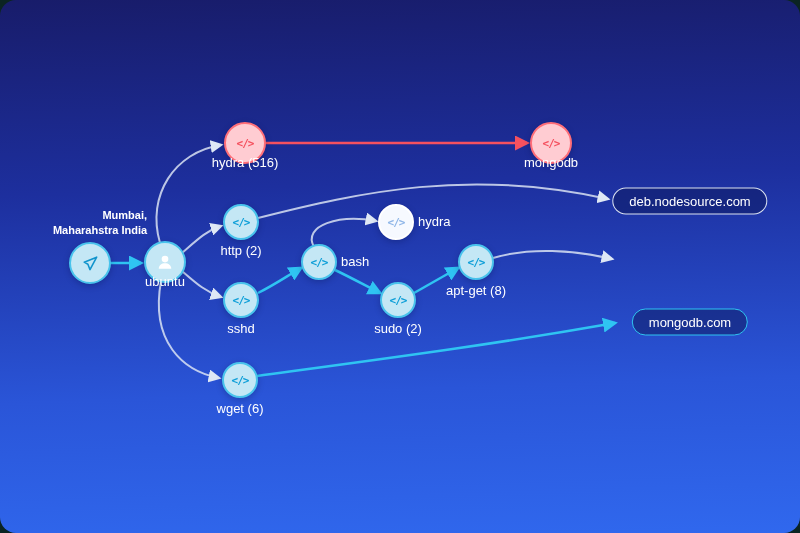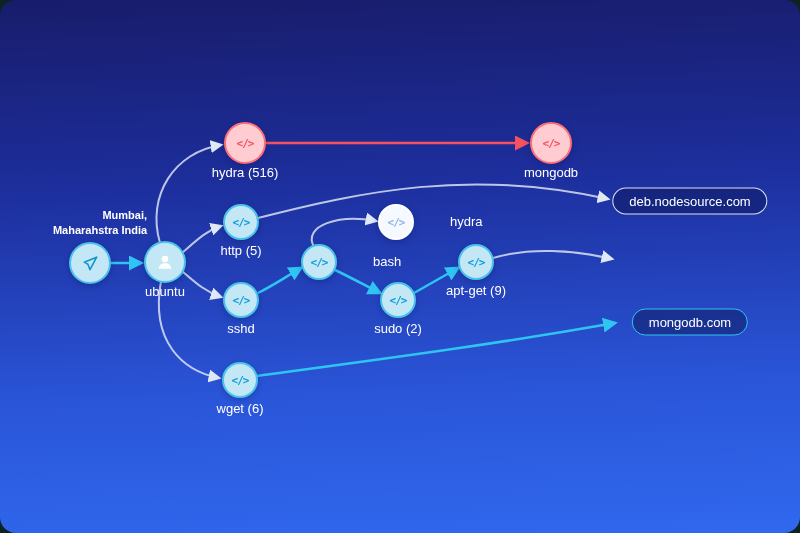--- a/index.html
+++ b/index.html
@@ -15,22 +15,22 @@
   .circle.lg{width:38px;height:38px;}
   .circle.cyan{background:#c4e7f5;border:2px solid #49c3ec;}
   .circle.red{background:#ffccd2;border:2px solid #ff6e78;}
   .circle.white{background:#f6f9ff;border:2px solid #ffffff;}
   .glyph{font-family:"DejaVu Sans Mono",monospace;font-weight:700;font-size:11px;letter-spacing:-1px;}
   .glyph.t-cyan{color:#0f9fd8;}
   .glyph.t-red{color:#f5515f;}
   .glyph.t-pale{color:#8fb6e8;}
   .label{position:absolute;left:0;transform:translateX(-50%);top:21px;white-space:nowrap;
     color:#ffffff;font-size:13px;text-align:center;}
-  .label.lg{top:22px;}
-  .label.right{transform:none;left:22px;top:-8px;margin-left:32px;}
+  .label.lg{top:12px;}
+  .label.right{transform:none;left:22px;top:-8px;}
   .pill{position:absolute;transform:translate(-50%,-50%);padding:5px 16px;border-radius:999px;
     border:1.5px solid rgba(236,242,250,.92);background:rgba(11,23,92,.5);color:#fff;
     font-size:13px;white-space:nowrap;text-align:center;}
   .pill.cyan{border-color:#2fc4f2;}
   .location{position:absolute;transform:translate(-50%,-50%);text-align:right;color:#fff;
     font-size:11px;line-height:1.4;white-space:nowrap;font-weight:bold;}
 </style>
 </head>
 <body>
 
@@ -103,21 +103,21 @@
     <div class="circle red lg">
         <span class="glyph t-red">&lt;/&gt;</span>
       </div>
     <div class="label lg">mongodb</div>
   </div>
 
   <div class="node-wrap" style="left:241px;top:222px">
     <div class="circle cyan">
         <span class="glyph t-cyan">&lt;/&gt;</span>
       </div>
-    <div class="label">http (5)</div>
+    <div class="label">http (2)</div>
   </div>
 
   <div class="node-wrap" style="left:241px;top:300px">
     <div class="circle cyan">
         <span class="glyph t-cyan">&lt;/&gt;</span>
       </div>
     <div class="label">sshd</div>
   </div>
 
   <div class="node-wrap" style="left:240px;top:380px">
@@ -145,21 +145,21 @@
     <div class="circle cyan">
         <span class="glyph t-cyan">&lt;/&gt;</span>
       </div>
     <div class="label">sudo (2)</div>
   </div>
 
   <div class="node-wrap" style="left:476px;top:262px">
     <div class="circle cyan">
         <span class="glyph t-cyan">&lt;/&gt;</span>
       </div>
-    <div class="label">apt-get (9)</div>
+    <div class="label">apt-get (8)</div>
   </div>
 
   <div class="pill" style="left:690px;top:201px">
     <span>deb.nodesource.com</span>
   </div>
   <div class="pill cyan" style="left:690px;top:322px">
     <span>mongodb.com</span>
   </div>
 
 </div>

